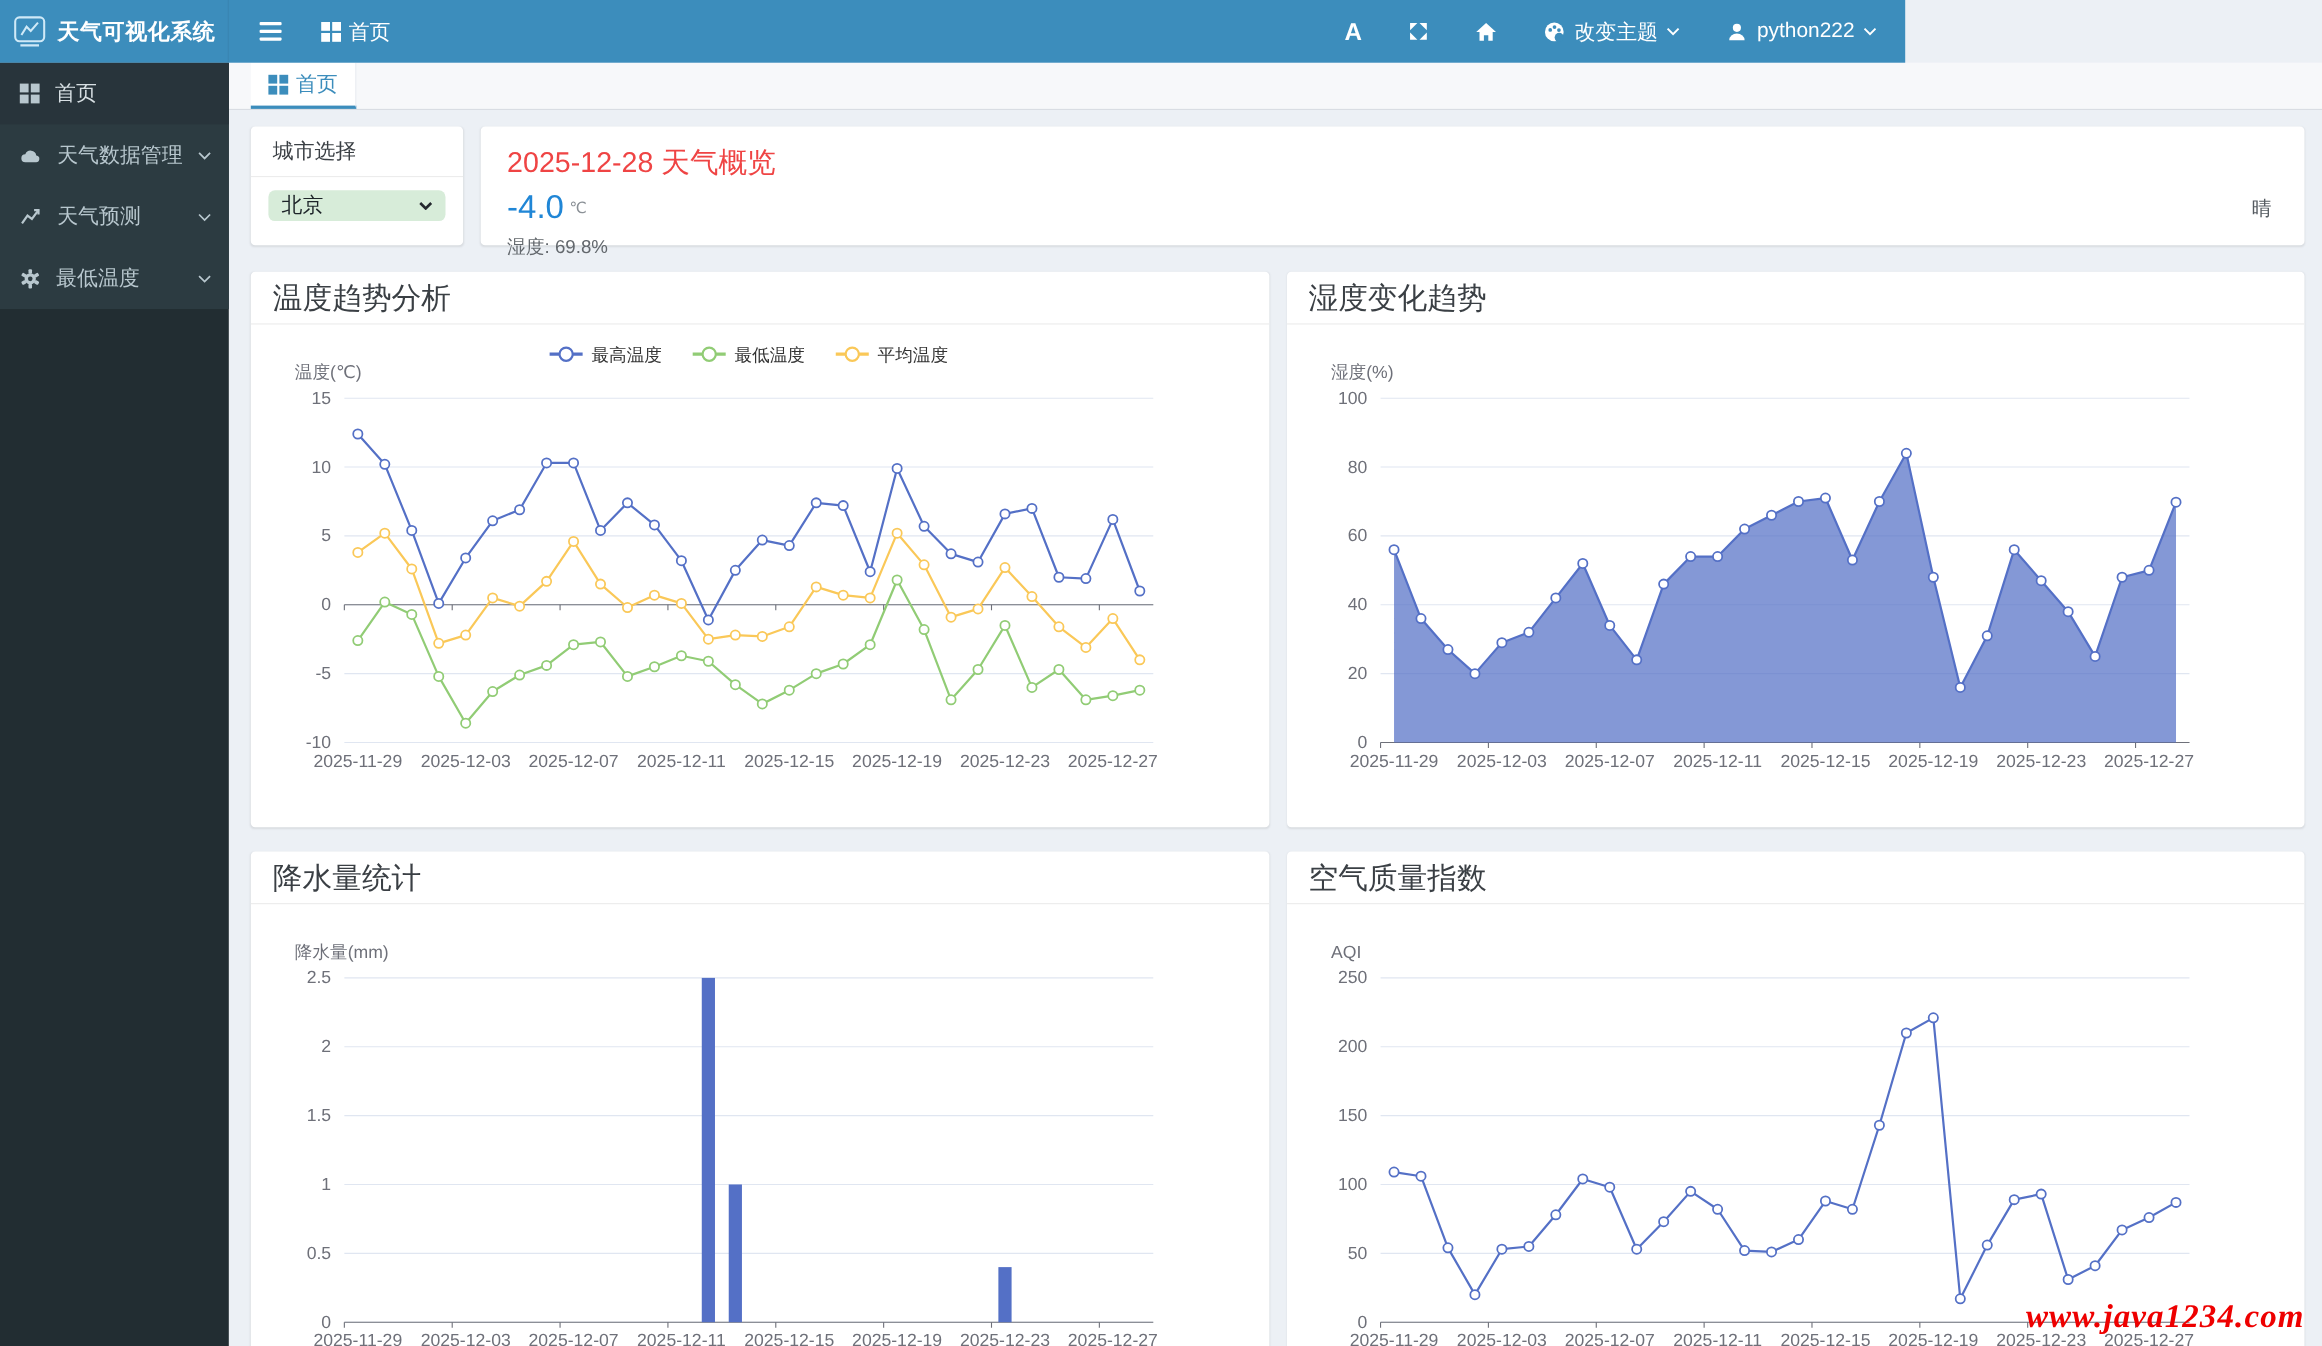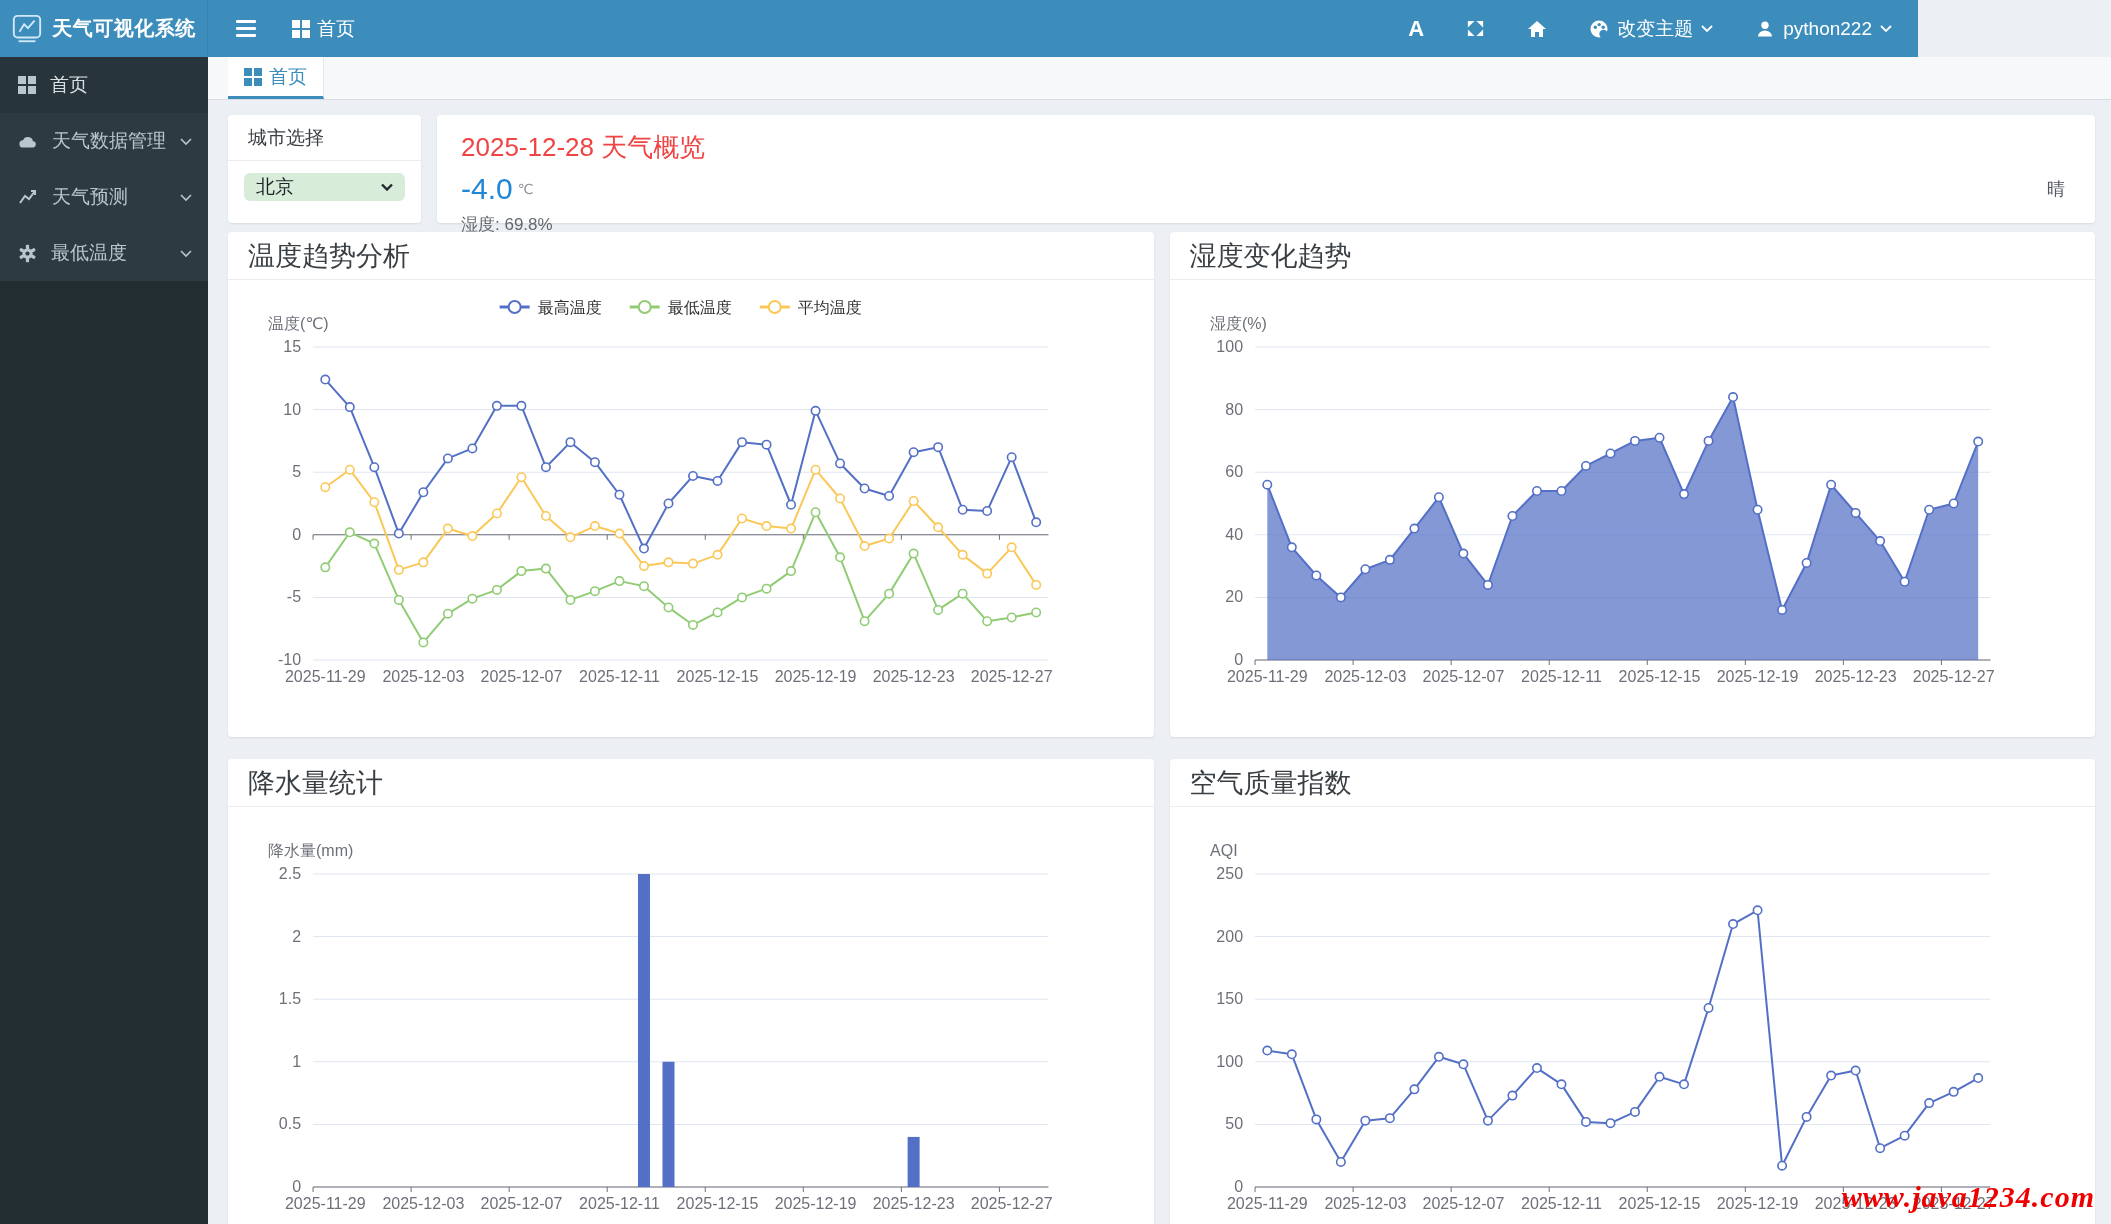--- a/index.html
+++ b/index.html
@@ -1,20 +1,20 @@
 <!DOCTYPE html>
 <html><head>
 <meta charset="utf-8">
 <style>
   * { margin:0; padding:0; box-sizing:border-box; }
   html,body { width:2111px; height:1224px; overflow:hidden; }
   body { font-family:"Liberation Sans","DejaVu Sans",sans-serif; background:#ecf0f5; position:relative; }
 
   
-  .navbar { position:absolute; top:0; left:0; width:1918px; height:57px; background:#3c8dbc; display:flex; align-items:center; z-index:10; }
+  .navbar { position:absolute; top:0; left:0; width:1732px; height:57px; background:#3c8dbc; display:flex; align-items:center; z-index:10; }
   .logo { width:208px; height:57px; display:flex; align-items:center; justify-content:center; gap:9px; border-right:1px solid rgba(0,0,0,0.06); }
   .brand { color:#fff; font-weight:bold; font-size:20px; letter-spacing:0.5px; }
   .nav-left { display:flex; align-items:center; gap:30px; margin-left:22px; }
   .hamburger { display:flex; flex-direction:column; gap:4px; cursor:pointer; padding:6px; }
   .hamburger span { display:block; width:20px; height:3px; background:#fff; border-radius:1px; }
   .nav-link { display:flex; align-items:center; gap:7px; color:#fff; font-size:19px; cursor:pointer; }
   .nav-right { margin-left:auto; margin-right:26px; display:flex; align-items:center; gap:42px; }
   .nav-icon-btn { display:flex; align-items:center; gap:8px; color:#fff; font-size:19px; cursor:pointer; }
   .nav-A { color:#fff; font-size:22px; font-weight:bold; }
 
@@ -32,21 +32,21 @@
 
   
   .main { position:absolute; top:57px; left:208px; width:1903px; height:1167px; }
   .tabstrip { height:43px; background:#f7f8fa; border-bottom:1px solid #d9dde3; padding-left:20px; display:flex; align-items:stretch; }
   .tab { display:flex; align-items:center; gap:7px; padding:0 16px; background:#fff; color:#3c8dbc; font-size:19px; border-bottom:3px solid #3c8dbc; border-right:1px solid #e7eaef; cursor:pointer; }
 
   .content { padding:15px 16px 0 20px; }
   .card { background:#fff; border-radius:4px; box-shadow:0 1px 2px rgba(0,0,0,0.09); }
   .card-header { height:48px; display:flex; align-items:center; padding:0 20px; font-size:27px; color:#3a3f44; border-bottom:1px solid #ececec; }
 
-  .row1 { display:flex; gap:16px; height:108px; margin-bottom:9px; }
+  .row1 { display:flex; gap:16px; height:108px; margin-bottom:24px; }
   .city-card { width:193px; flex:none; display:flex; flex-direction:column; }
   .city-card .card-header { height:46px; font-size:19px; }
   .city-card .body { padding:12px 16px; }
   .city-select { width:161px; height:28px; background:#d7ecd9; border-radius:6px; display:flex; align-items:center; justify-content:space-between; padding:0 12px; font-size:19px; color:#1d2429; cursor:pointer; }
   .overview-card { flex:1; position:relative; padding:15px 24px; }
   .ov-title { font-size:26px; color:#ef4444; }
   .ov-temp { margin-top:7px; display:flex; align-items:center; gap:5px; }
   .ov-temp .val { font-size:30px; color:#2086d6; }
   .ov-temp .unit { font-size:14px; color:#8a9096; }
   .ov-hum { margin-top:7px; font-size:17px; color:#63686d; }

